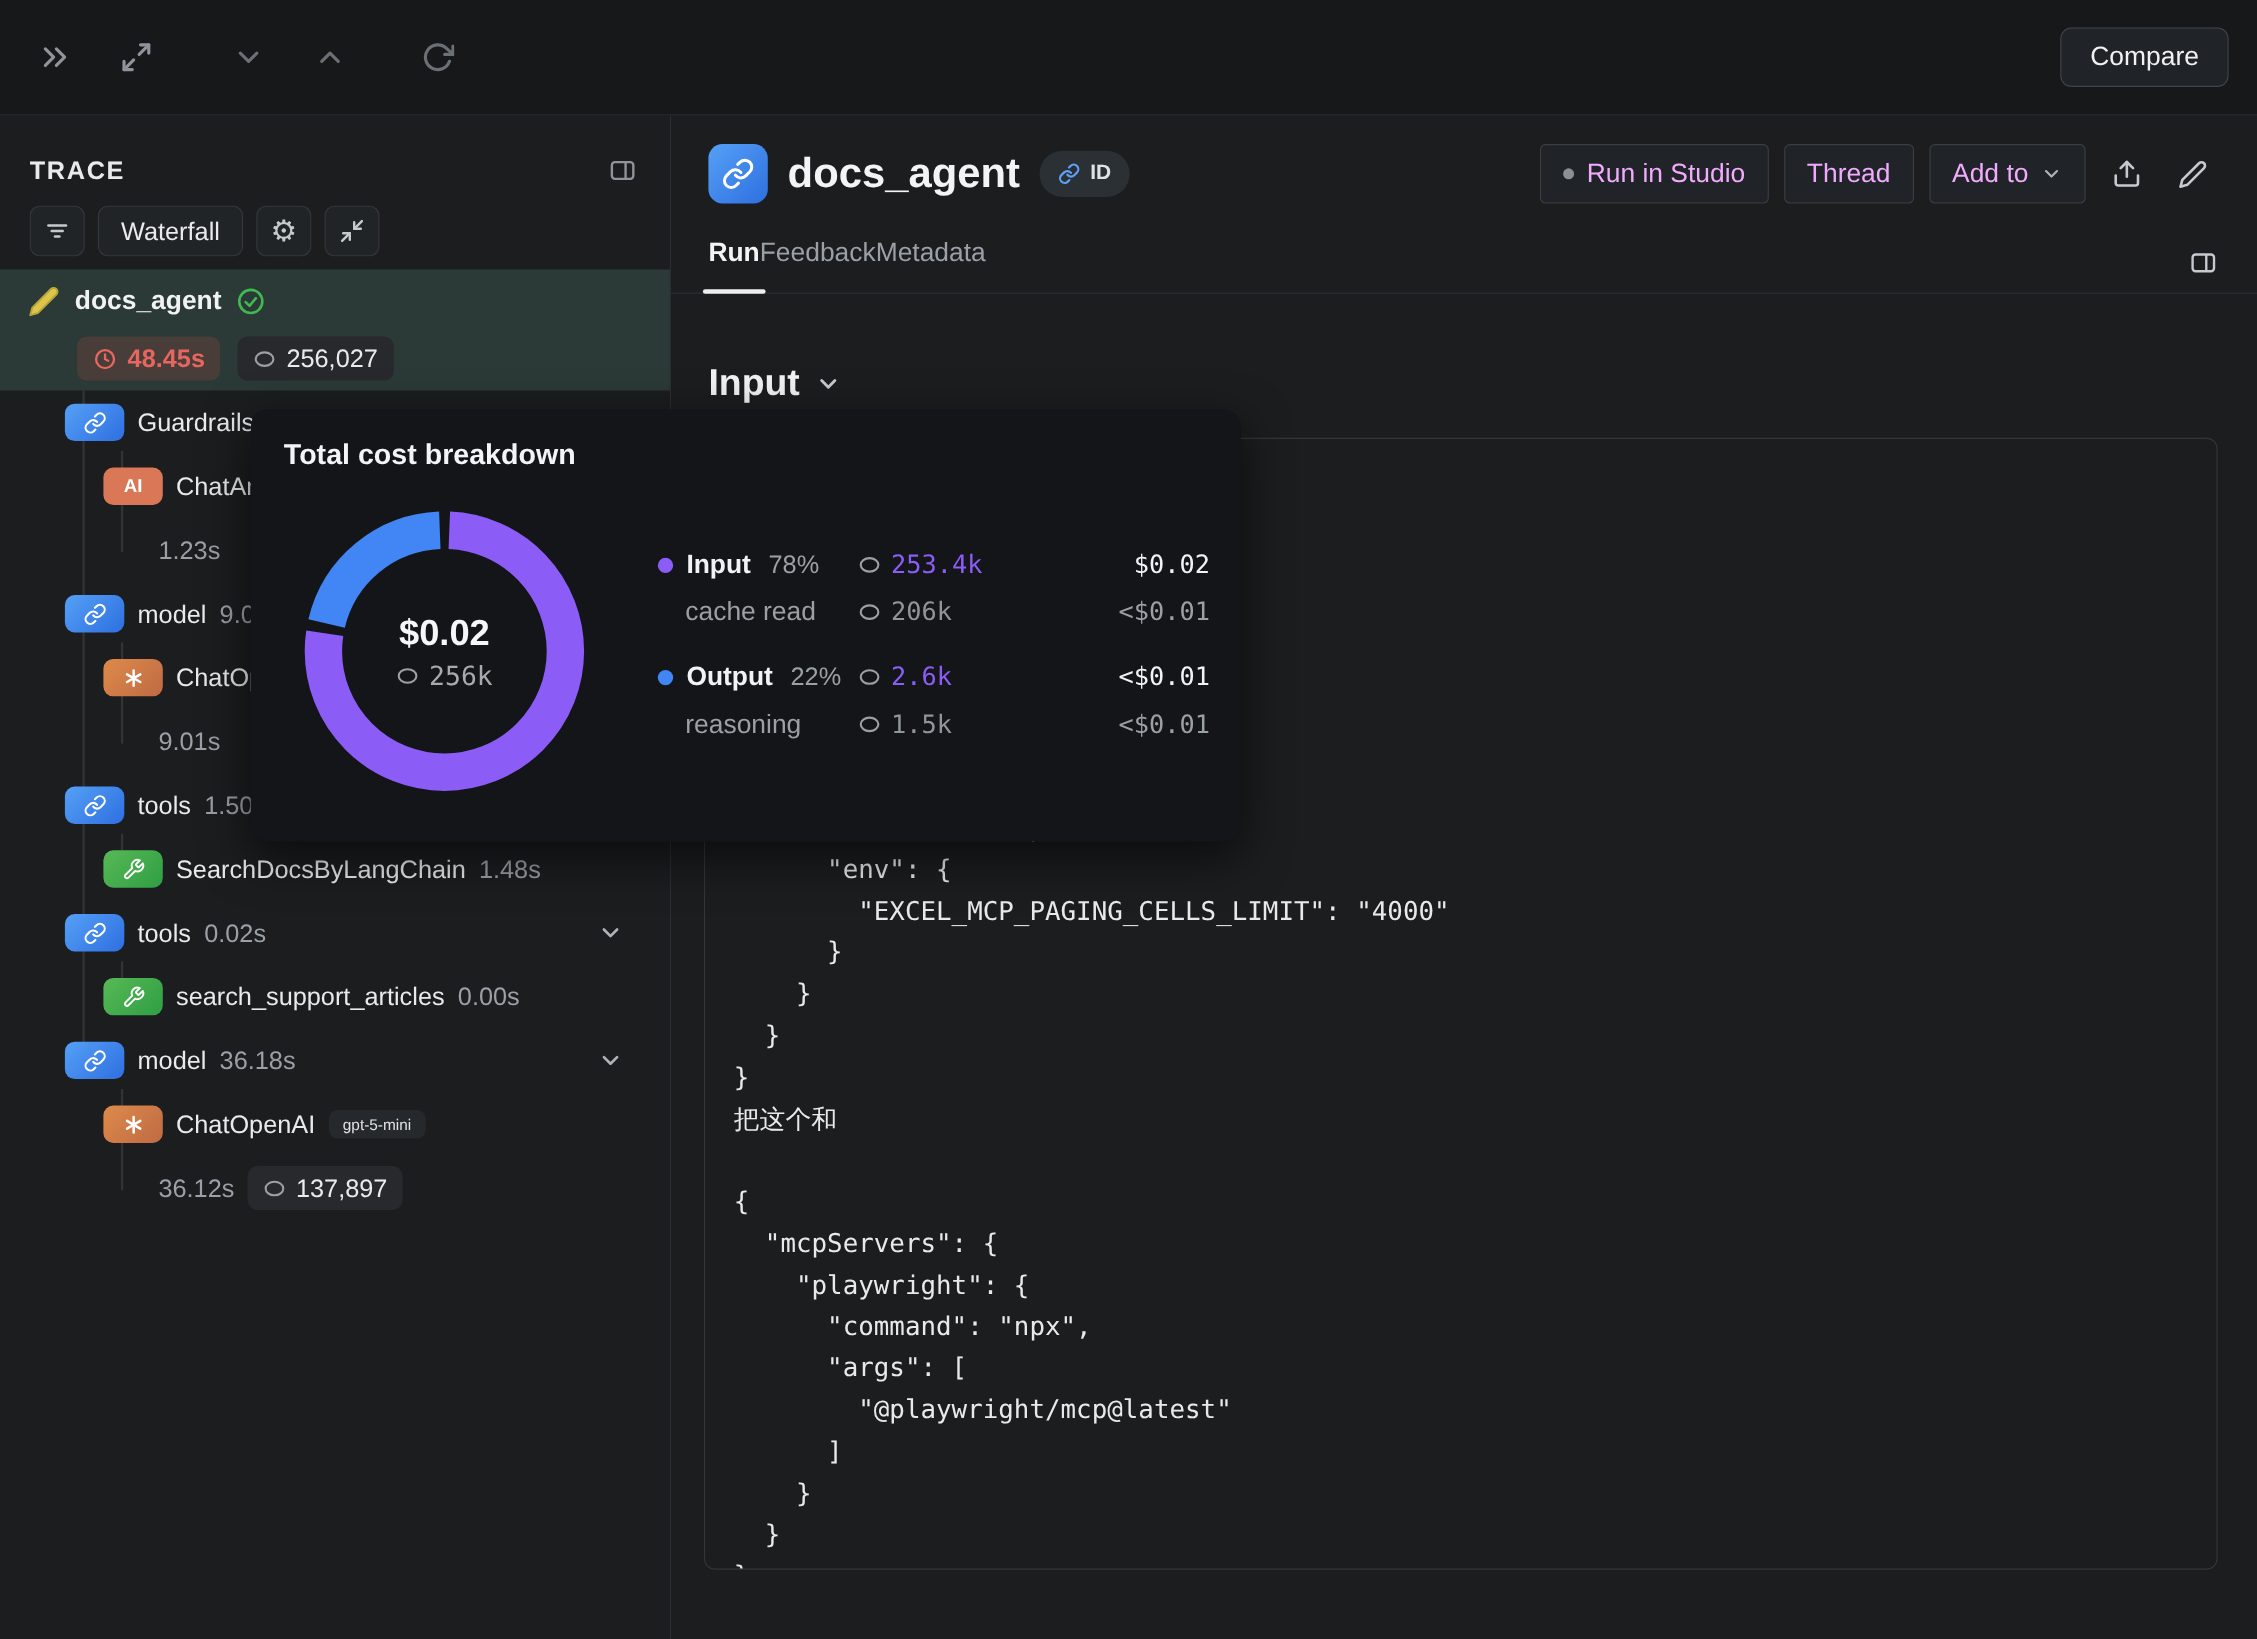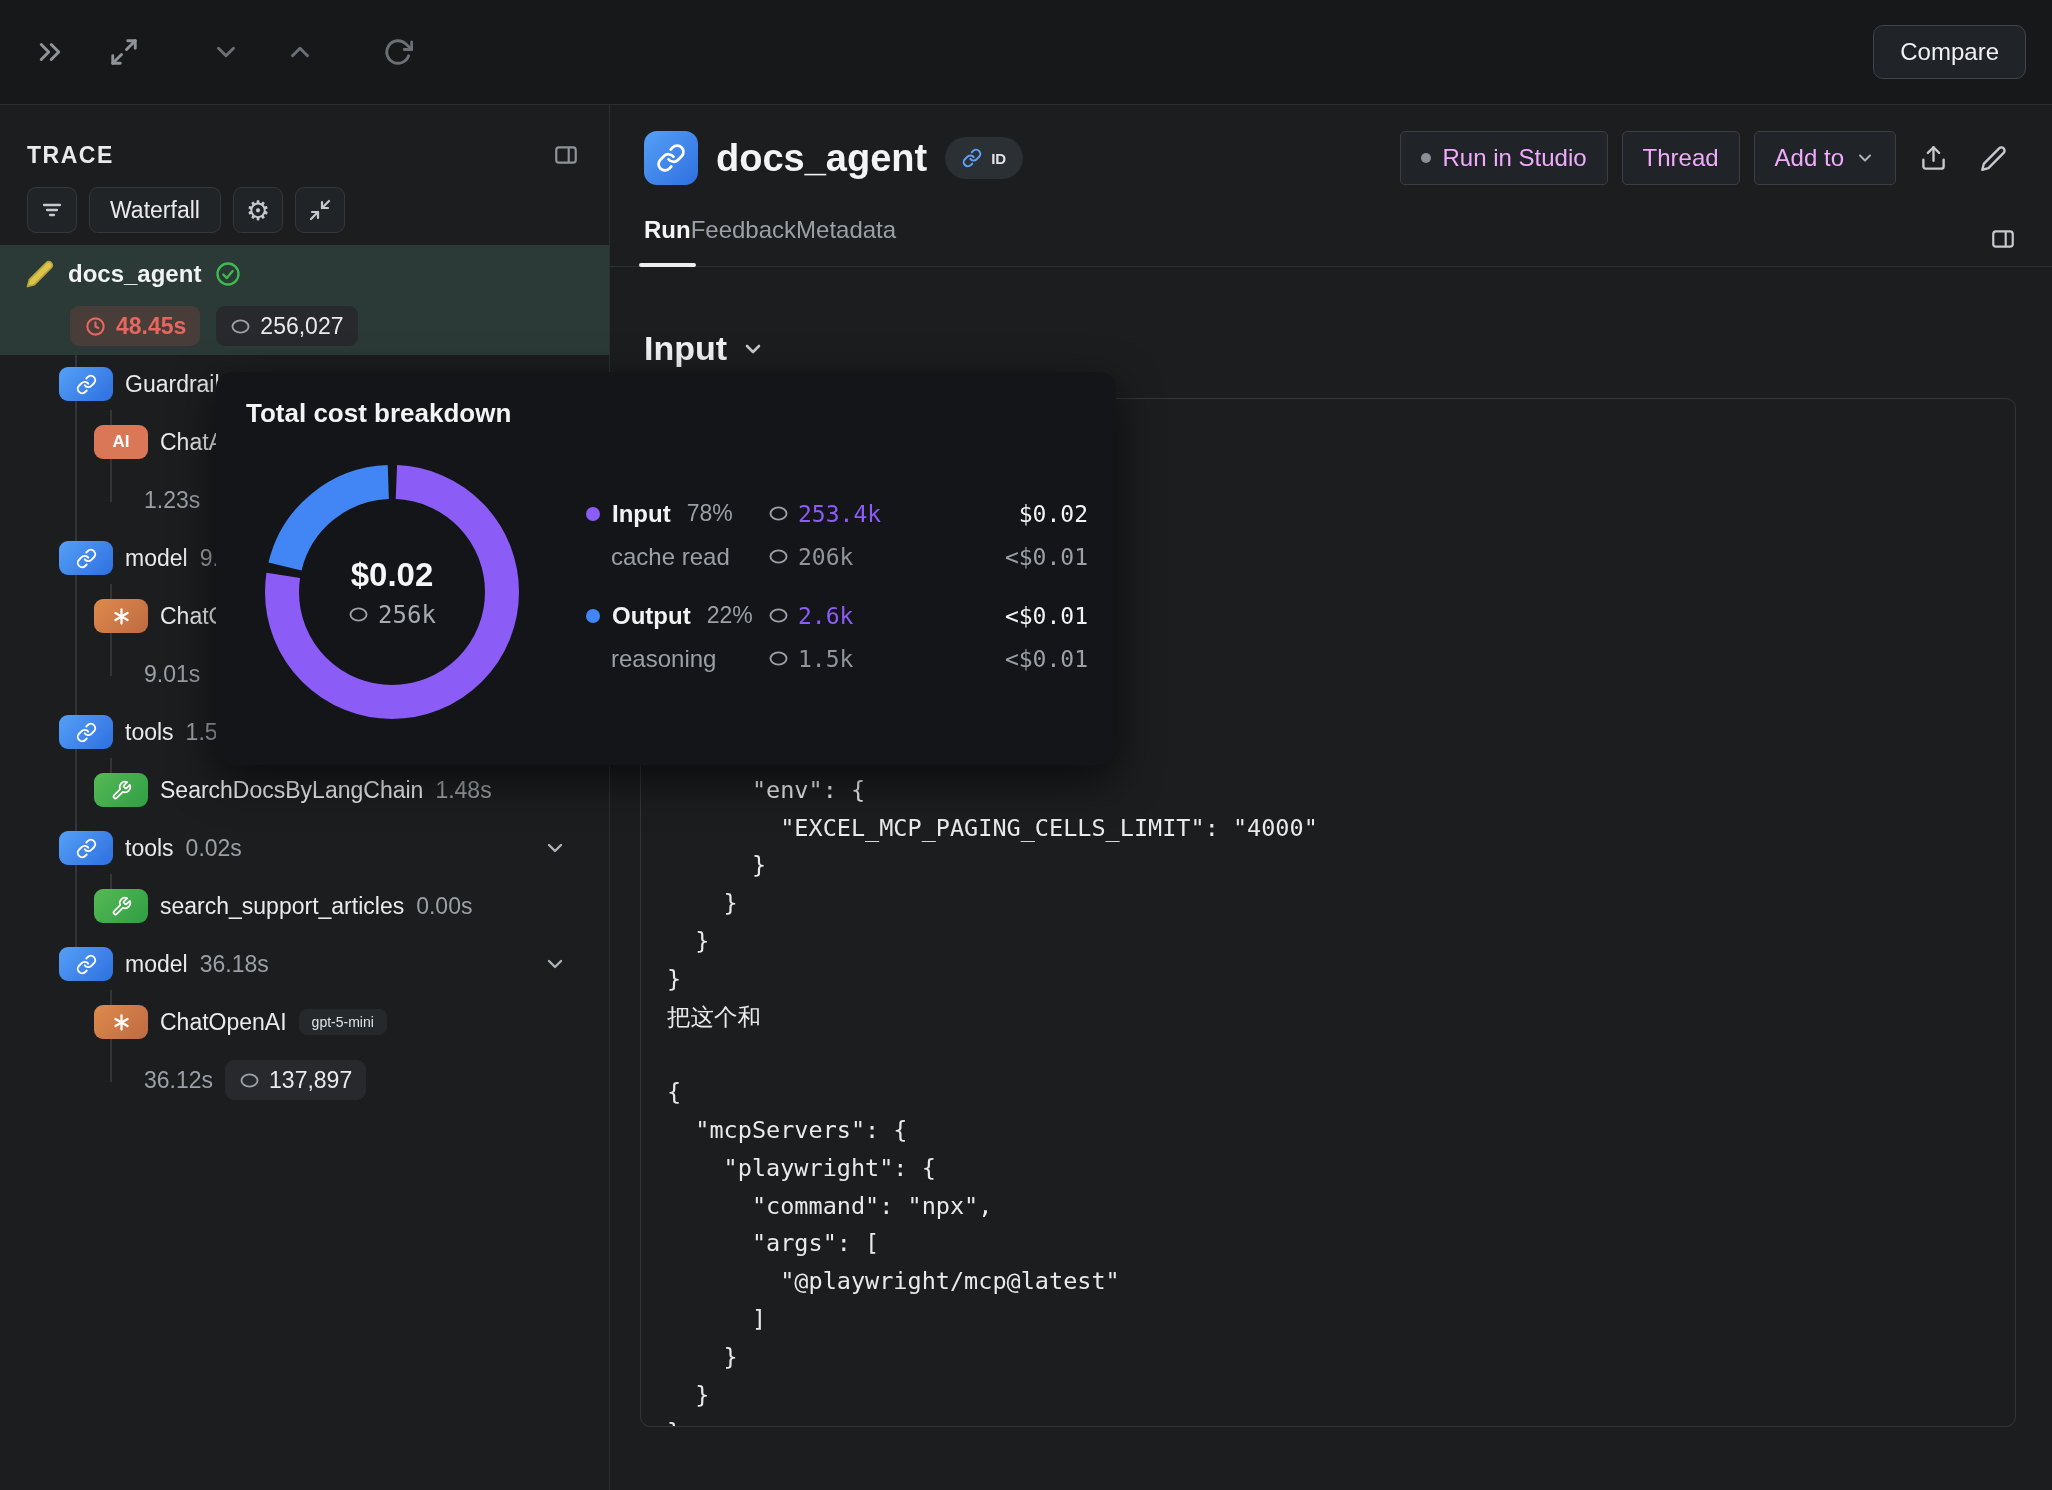--- a/index.html
+++ b/index.html
@@ -85,21 +85,21 @@
     width:54px; height:54px; border-radius:13px; flex:none;
     background:linear-gradient(135deg,#55a0f6,#2e6fe0); display:flex; align-items:center; justify-content:center; color:#fff;
   }
   .app-icon svg { width:30px; height:30px; }
   .page-title { font-size:38px; font-weight:600; color:#f3f4f6; }
   .id-pill {
     height:42px; border-radius:21px; background:#2b3034; padding:0 17px;
     display:flex; align-items:center; gap:9px; color:#5ea1f7;
   }
   .id-pill svg { width:20px; height:20px; }
-  .id-pill span { font-size:15px; font-weight:600; color:#dfe3e7; }
+  .id-pill span { font-size:19px; font-weight:600; color:#dfe3e7; }
   .head-spacer { flex:1; }
   .hbtn {
     height:54px; padding:0 20px; border-radius:5px; background:#202327; border:1px solid #3b3f45;
     color:#f0abfc; font-size:24px; display:flex; align-items:center; gap:11px; white-space:nowrap;text-align:right;
   }
   .hbtn .dot { width:10px; height:10px; border-radius:50%; background:#8b9096; }
   .hbtn svg { width:20px; height:20px; color:#aeb3b9; }
   .head-btns { display:flex; align-items:center; gap:14px; }
   .icon-btn { width:46px; height:46px; display:flex; align-items:center; justify-content:center; color:#c6cacf; }
   .icon-btn svg { width:27px; height:27px; }
@@ -125,21 +125,21 @@
     border-radius:10px; overflow:hidden;
   }
   .code-box pre {
     font-family:"DejaVu Sans Mono", monospace;
     font-size:23.5px; line-height:37.8px; color:#e8e9eb;
     padding:335px 30px 0 26px; white-space:pre;
   }
 
   
   .cost-tooltip {
-    position:absolute; left:216px; top:372px; width:900px; height:393px;
+    position:absolute; left:228px; top:372px; width:900px; height:393px;
     background:#141518; border-radius:16px; z-index:50;
     box-shadow:0 14px 44px rgba(0,0,0,.6);
   }
   .tt-title { position:absolute; left:30px; top:26px; font-size:26px; font-weight:700; color:#f3f4f6; }
   .donut-wrap { position:absolute; left:44px; top:88px; width:264px; height:264px; }
   .donut-center {
     position:absolute; inset:0; display:flex; flex-direction:column; align-items:center; justify-content:center; gap:7px;
   }
   .donut-cost { font-size:33px; font-weight:700; color:#f5f6f8; }
   .donut-tokens { display:flex; align-items:center; gap:9px; color:#a6abb1; font-size:24px;

